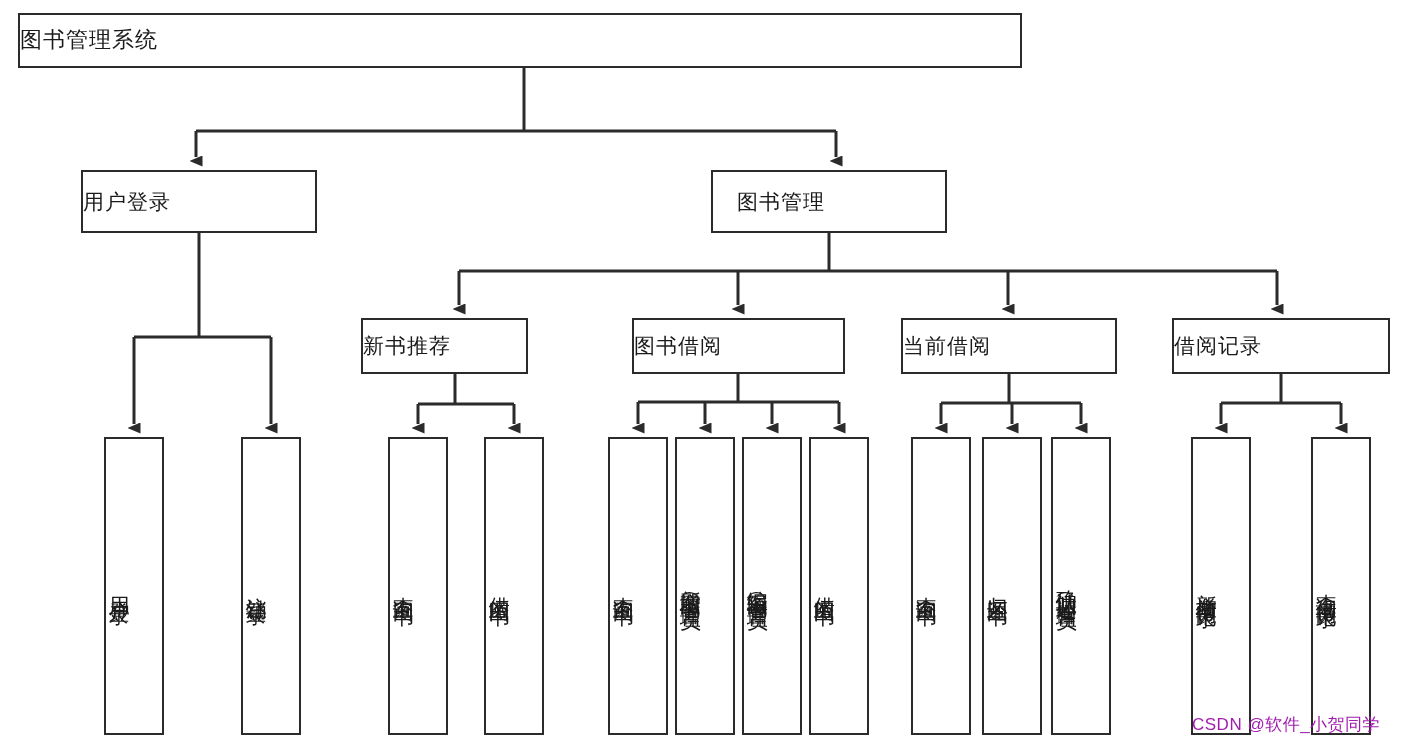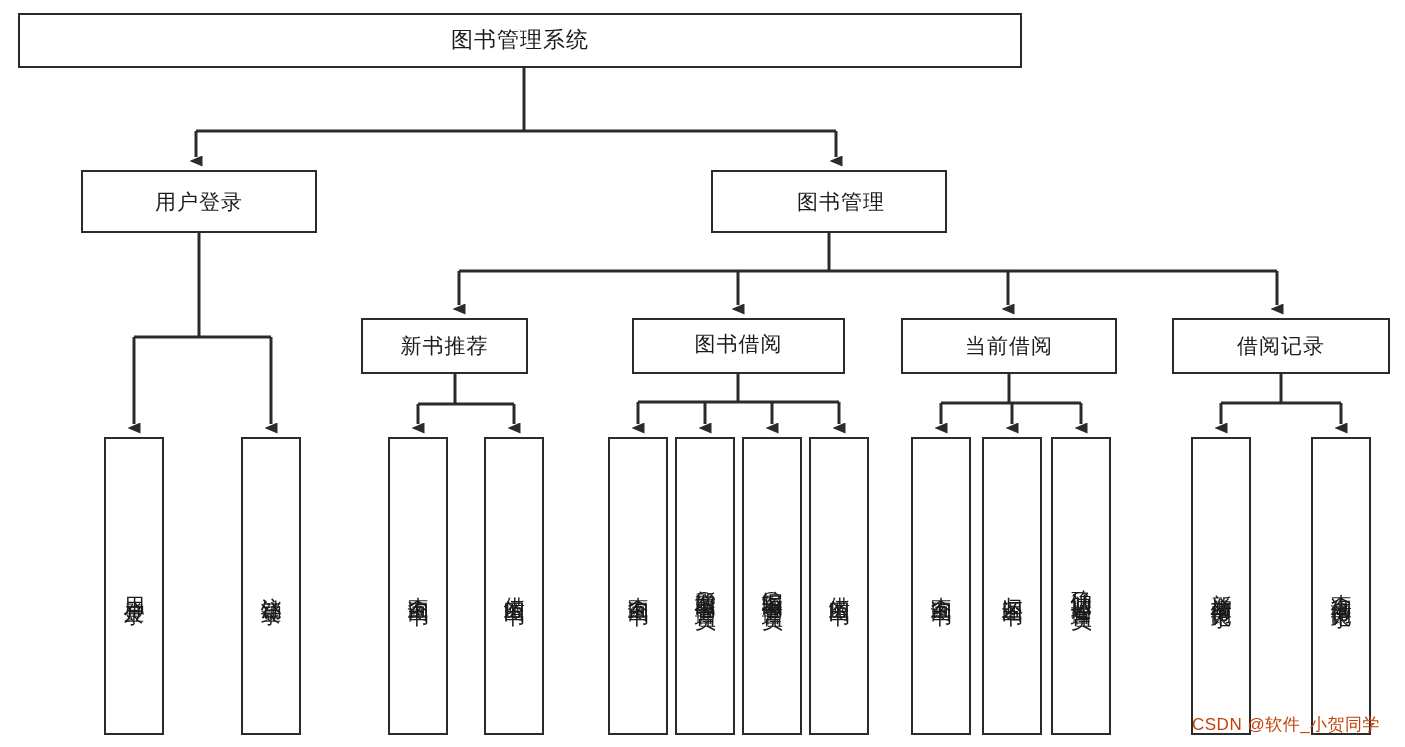--- a/index.html
+++ b/index.html
@@ -24,21 +24,20 @@
     width: 1405px;
     height: 747px;
   }
   .node {
     position: absolute;
     box-sizing: border-box;
     background: #ffffff;
     border: 2px solid #2b2b2b;
     display: flex;
     align-items: center;
-    justify-content: center;
     color: #1a1a1a;
   }
   .node-h .node-label {
     font-size: 21px;
     line-height: 1.2;
     letter-spacing: 1px;
     white-space: nowrap;
   }
   .node-v .node-label {
     writing-mode: vertical-rl;
@@ -50,21 +49,21 @@
   }
   #root-node .node-label {
     font-size: 22px;
     letter-spacing: 1px;
   }
   #watermark {
     position: absolute;
     left: 1192px;
     top: 713px;
     font-size: 17px;
-    color: #c2410c;
+    color: #a21caf;
     white-space: nowrap;
     letter-spacing: 0.5px;
     pointer-events: none;
   }
 </style>
 </head>
 <body>
 
 <div id="diagram-root">
 
@@ -125,21 +124,21 @@
   <div class="node node-h" style="left: 81px; top: 170px; width: 236px; height: 63px;">
     <span class="node-label">用户登录</span>
   </div>
   <div class="node node-h" style="left: 711px; top: 170px; width: 236px; height: 63px; padding-left: 24px;">
     <span class="node-label">图书管理</span>
   </div>
 
   <div class="node node-h" style="left: 361px; top: 318px; width: 167px; height: 56px;">
     <span class="node-label">新书推荐</span>
   </div>
-  <div class="node node-h" style="left: 632px; top: 318px; width: 213px; height: 56px; font-family: Liberation Mono, monospace;">
+  <div class="node node-h" style="left: 632px; top: 318px; width: 213px; height: 56px;">
     <span class="node-label">图书借阅</span>
   </div>
   <div class="node node-h" style="left: 901px; top: 318px; width: 216px; height: 56px;">
     <span class="node-label">当前借阅</span>
   </div>
   <div class="node node-h" style="left: 1172px; top: 318px; width: 218px; height: 56px;">
     <span class="node-label">借阅记录</span>
   </div>
 
   <div class="node node-v" style="left: 104px; top: 437px; width: 60px; height: 298px;">

